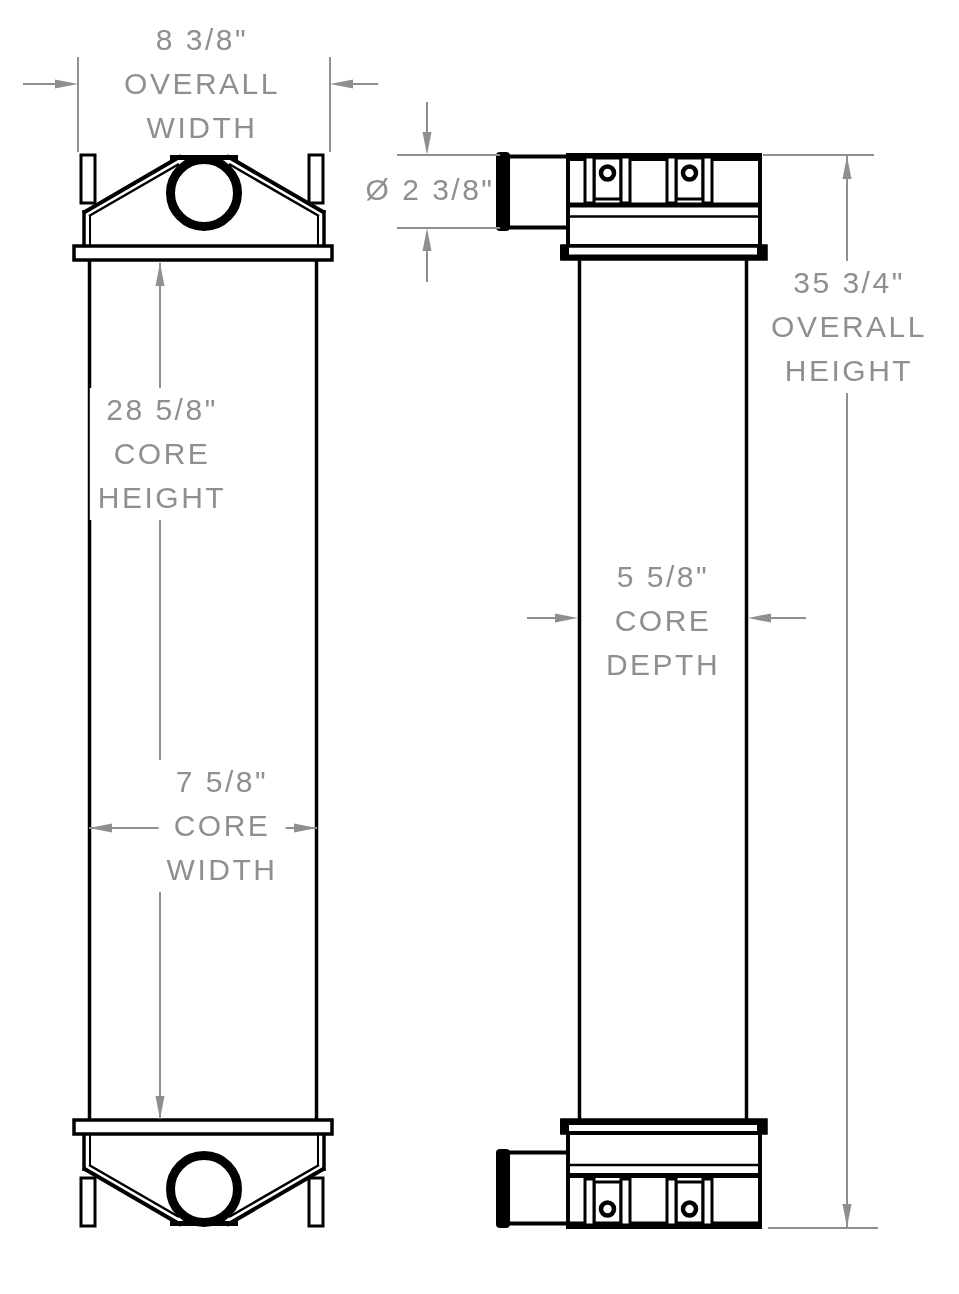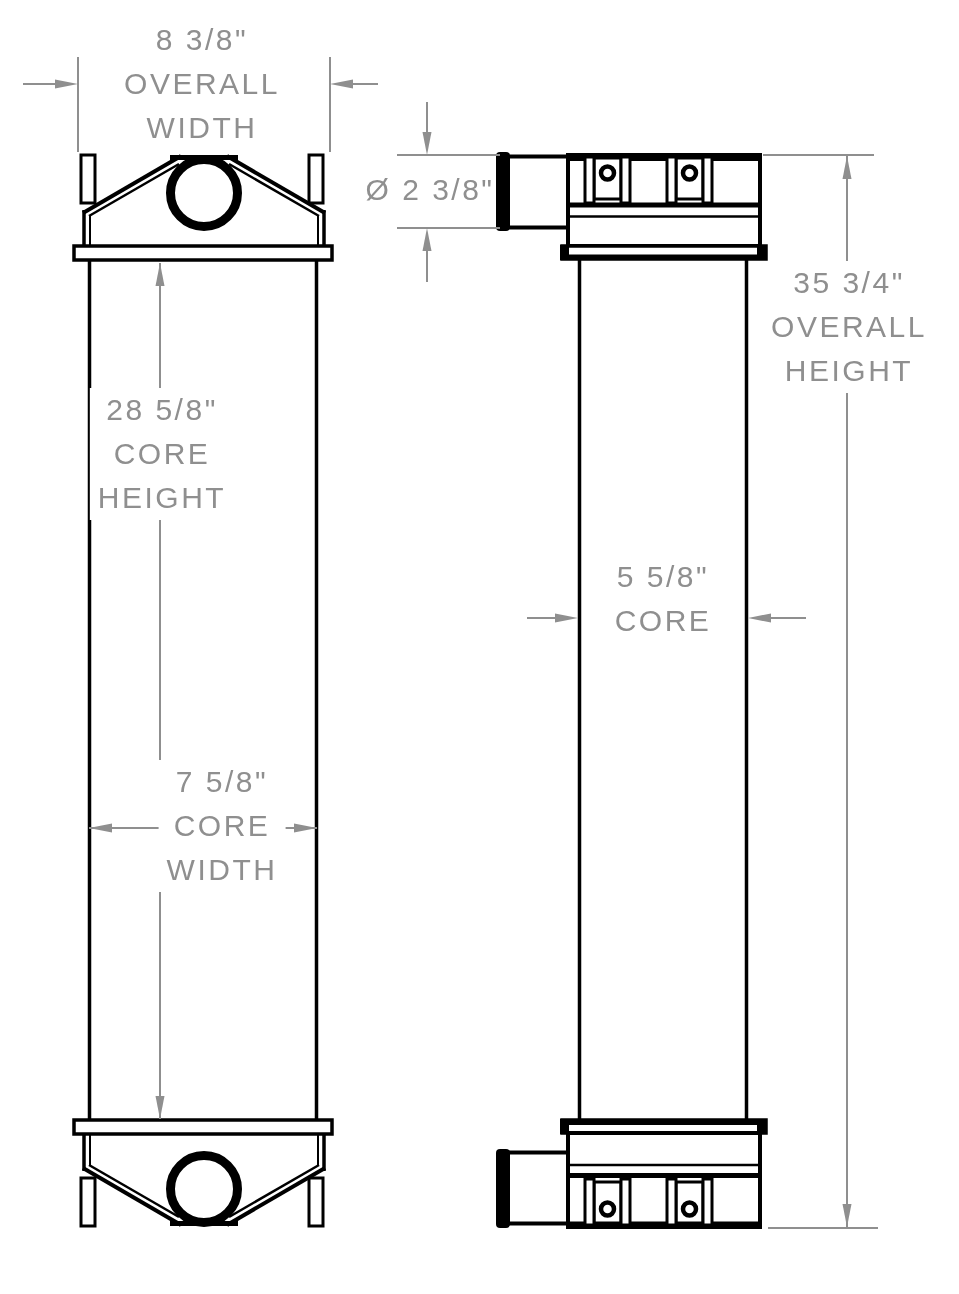--- a/index.html
+++ b/index.html
@@ -197,20 +197,21 @@
 
 <div class="dim-label masked" style="left:162px;top:388px;">
   <div>28 5/8"</div>
   <div>CORE</div>
   <div>HEIGHT</div>
 </div>
 
 <div class="dim-label" style="left:663px;top:555px;">
   <div>5 5/8"</div>
   <div>CORE</div>
+  <div>DEPTH</div>
 </div>
 
 <div class="dim-label masked" style="left:222px;top:760px;">
   <div>7 5/8"</div>
   <div>CORE</div>
   <div>WIDTH</div>
 </div>
 
 </div>
 

